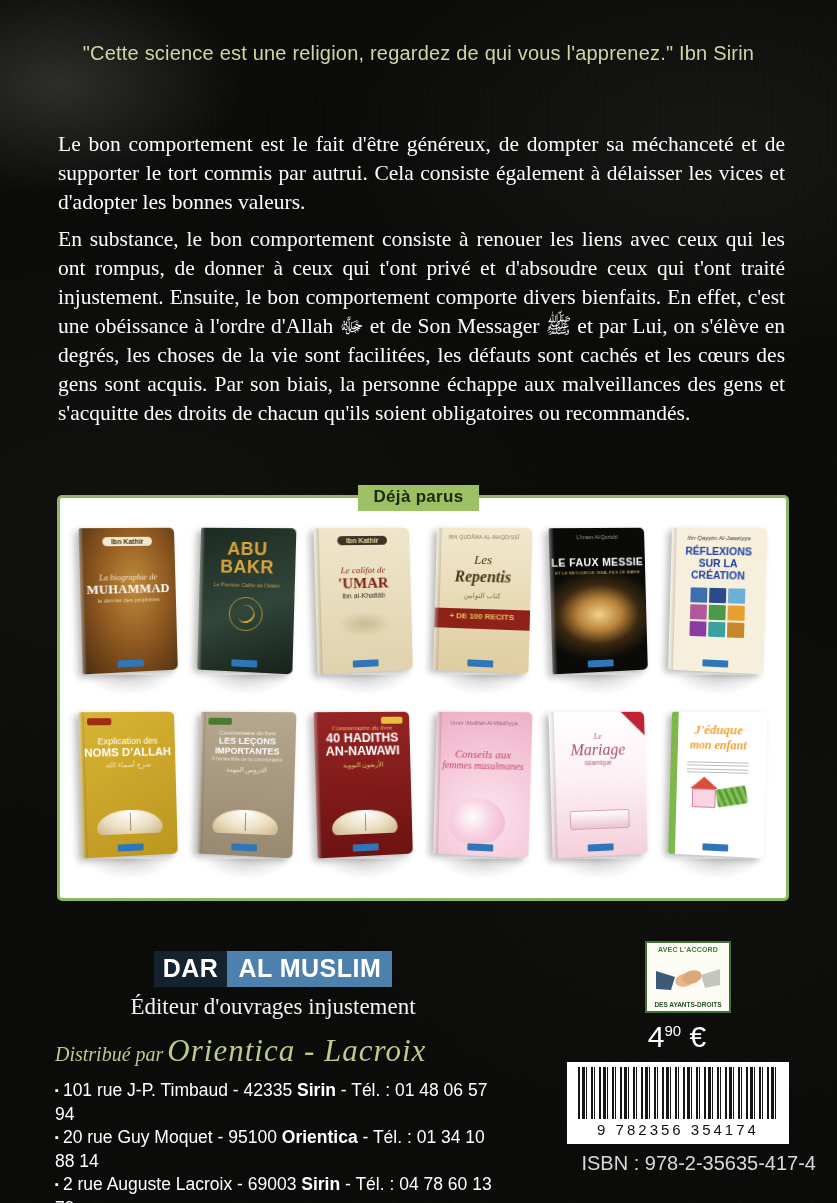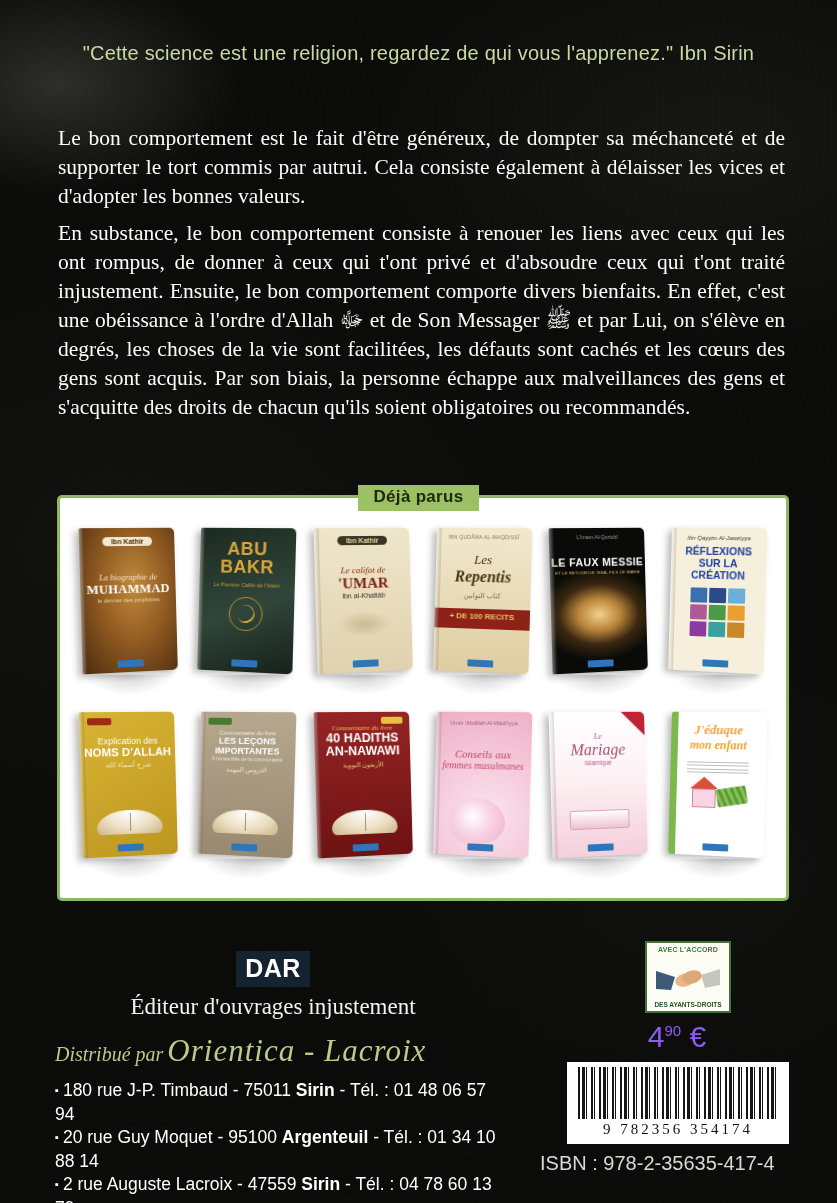--- a/index.html
+++ b/index.html
@@ -15,21 +15,21 @@
   .grain{position:absolute;inset:0;opacity:.55;background-image:
       repeating-radial-gradient(circle at 20% 10%, transparent 0 6px, rgba(255,255,255,.016) 6px 7px),
       repeating-radial-gradient(circle at 70% 40%, transparent 0 8px, rgba(255,255,255,.013) 8px 9px);}
 
   .quote{position:absolute;top:42px;left:0;width:100%;text-align:center;
          color:#cbd8a2;font-size:20px;letter-spacing:.2px;}
 
   .maintext{position:absolute;top:124px;left:58px;width:727px;color:#fdfdfd;
             font-family:"Liberation Serif",serif;font-size:21.5px;line-height:29px;
             text-align:justify;}
-  .maintext p{margin:0 0 8px 0;}
+  .maintext p{margin:6px 0 8px 0;}
 
   .deja-badge{position:absolute;top:485px;left:50%;transform:translateX(-50%);
       background:#9cc164;color:#20290f;font-weight:bold;font-size:17px;
       padding:2px 16px 4px;z-index:3;letter-spacing:.3px;}
 
   .books-box{position:absolute;top:495px;left:57px;width:726px;height:400px;
       background:#fff;border:3px solid #8fb660;border-radius:5px;z-index:2;}
   .books-grid{position:absolute;inset:0;display:grid;grid-template-columns:repeat(6,1fr);
       grid-template-rows:1fr 1fr;padding:30px 12px 10px;column-gap:4px;row-gap:8px;}
   .cell{display:flex;flex-direction:column;align-items:center;}
@@ -151,29 +151,29 @@
 
   
   .rights{position:absolute;top:941px;left:645px;width:86px;height:72px;background:#fcfcf5;
       border:2px solid #44703c;display:flex;flex-direction:column;align-items:center;justify-content:space-between;
       padding:3px 2px;box-sizing:border-box;text-align:center;}
   .rights .rt{color:#3a7a3a;font-weight:bold;font-size:7px;letter-spacing:.2px;}
   .rights .rb{color:#27512a;font-weight:bold;font-size:6.5px;}
   .rights svg{display:block;}
 
   
-  .price{position:absolute;top:1020px;left:587px;width:180px;text-align:center;color:#8b5cf6;font-size:30px;}
+  .price{position:absolute;top:1020px;left:587px;width:180px;text-align:center;color:#ffffff;font-size:30px;}
   .price sup{font-size:15px;}
   .bcode{position:absolute;top:1062px;left:567px;width:222px;height:82px;background:#fff;
       display:flex;flex-direction:column;align-items:center;}
   .bars{margin-top:5px;width:200px;height:52px;background:repeating-linear-gradient(90deg,
       #161616 0 2px,#fff 2px 4px,#161616 4px 7px,#fff 7px 8px,#161616 8px 9px,#fff 9px 13px,
       #161616 13px 15px,#fff 15px 16px,#161616 16px 17px,#fff 17px 21px);}
-  .bdigits{font-family:Liberation Serif, serif;font-size:15px;color:#111;letter-spacing:3px;margin-top:2px;}
-  .isbn{position:absolute;top:1152px;left:540px;width:276px;text-align:left;color:#d8d8d8;font-size:20px;}
+  .bdigits{font-family:Liberation Sans, sans-serif;font-size:15px;color:#111;letter-spacing:3px;margin-top:2px;}
+  .isbn{position:absolute;top:1152px;left:540px;width:276px;text-align:right;color:#d8d8d8;font-size:20px;}
 
   
   .dist{position:absolute;top:1033px;left:55px;width:450px;color:#fff;}
   .dist-line{color:#b9cc8b;font-family:"Liberation Serif",serif;}
   .dist-line .dp{font-style:italic;font-size:20px;}
   .dist-line .dn{font-style:italic;font-size:31px;letter-spacing:1px;}
   .addrs{margin-top:10px;font-size:17.5px;line-height:23.5px;}
   .addr .blt{font-size:11px;vertical-align:2px;margin-right:4px;}
   .bold{font-weight:bold;}
 </style>
@@ -351,20 +351,21 @@
         </div>
         <div class="refl"></div>
       </div>
 
     </div>
   </div>
 
   <div class="pub">
     <div class="logo">
       <span class="dar">DAR</span>
+        <span class="alm">AL MUSLIM</span>
     </div>
     <div class="tagline">Éditeur d'ouvrages injustement</div>
   </div>
 
   <div class="rights">
     <div class="rt">AVEC L'ACCORD</div>
     <svg width="64" height="32" viewBox="0 0 64 32">
       <polygon points="0,10 19,16 15,29 0,28" fill="#3c5a78"></polygon>
       <polygon points="64,8 45,14 49,27 64,24" fill="#c6c6c0"></polygon>
       <ellipse cx="29" cy="19" rx="10" ry="6.5" fill="#e8b88a" transform="rotate(-16 29 19)"></ellipse>
@@ -383,20 +384,20 @@
   </div>
 
   <div class="isbn">ISBN : 978-2-35635-417-4</div>
 
   <div class="dist">
     <div class="dist-line">
       <span class="dp">Distribué par</span>
       <span class="dn">Orientica - Lacroix</span>
     </div>
     <div class="addrs">
-      <div class="addr"><span class="blt">▪</span><span>180 rue J-P. Timbaud - 75011 </span><span class="bold">Sirin</span><span> - Tél. : 01 48 06 57 94</span></div>
-      <div class="addr"><span class="blt">▪</span><span>20 rue Guy Moquet - 95100 </span><span class="bold">Argenteuil</span><span> - Tél. : 01 34 10 88 14</span></div>
-      <div class="addr"><span class="blt">▪</span><span>2 rue Auguste Lacroix - 47559 </span><span class="bold">Sirin</span><span> - Tél. : 04 78 60 13 79</span></div>
+      <div class="addr"><span class="blt">▪</span><span>101 rue J-P. Timbaud - 42335 </span><span class="bold">Sirin</span><span> - Tél. : 01 48 06 57 94</span></div>
+      <div class="addr"><span class="blt">▪</span><span>20 rue Guy Moquet - 95100 </span><span class="bold">Orientica</span><span> - Tél. : 01 34 10 88 14</span></div>
+      <div class="addr"><span class="blt">▪</span><span>2 rue Auguste Lacroix - 69003 </span><span class="bold">Sirin</span><span> - Tél. : 04 78 60 13 79</span></div>
 
     </div>
   </div>
 
 </div>
 
 </body></html>

